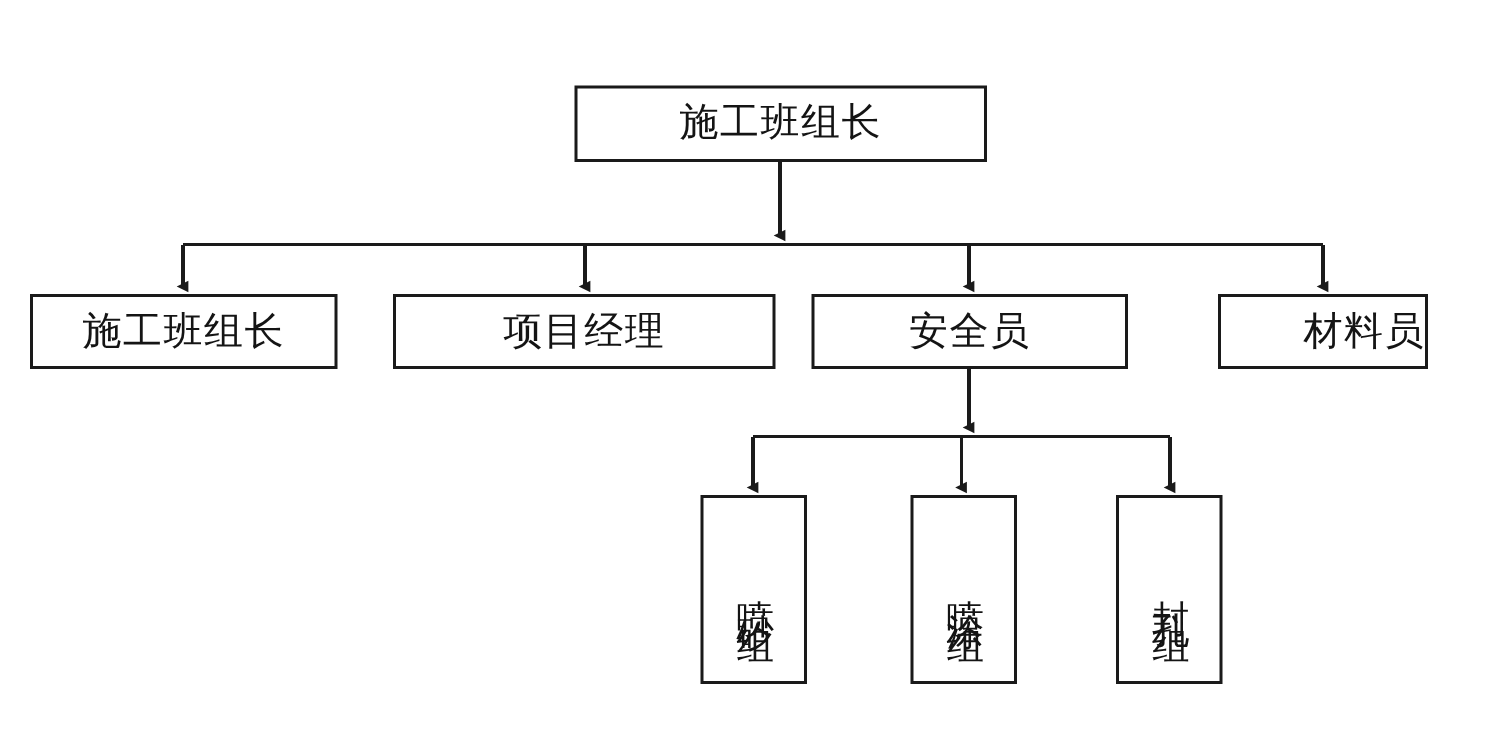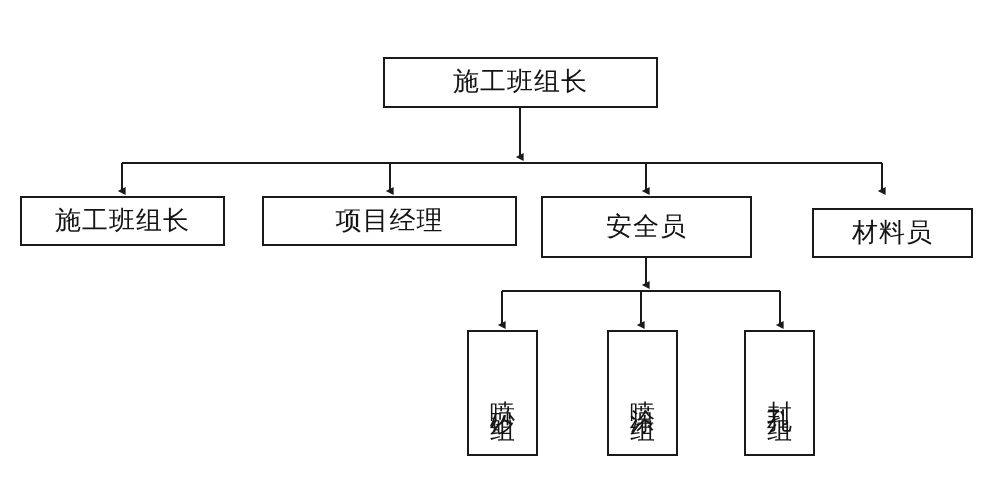--- a/index.html
+++ b/index.html
@@ -93,25 +93,25 @@
   </div>
 
   <div class="node-box" style="left:20px; top:196px; width:205px; height:50px;">
     <span class="node-label">施工班组长</span>
   </div>
 
   <div class="node-box" style="left:262px; top:196px; width:255px; height:50px;">
     <span class="node-label">项目经理</span>
   </div>
 
-  <div class="node-box" style="left:541px; top:196px; width:211px; height:62px;">
+  <div class="node-box" style="left:541px; top:196px; width:211px; height:50px;">
     <span class="node-label">安全员</span>
   </div>
 
-  <div class="node-box" style="left:812px; top:208px; width:161px; height:50px;">
+  <div class="node-box" style="left:812px; top:196px; width:140px; height:50px;justify-content:flex-end;">
     <span class="node-label">材料员</span>
   </div>
 
   <div class="node-box vertical" style="left:467px; top:330px; width:71px; height:126px;">
     <span class="node-label">喷砂组</span>
   </div>
 
   <div class="node-box vertical" style="left:607px; top:330px; width:71px; height:126px;">
     <span class="node-label">喷涂组</span>
   </div>

